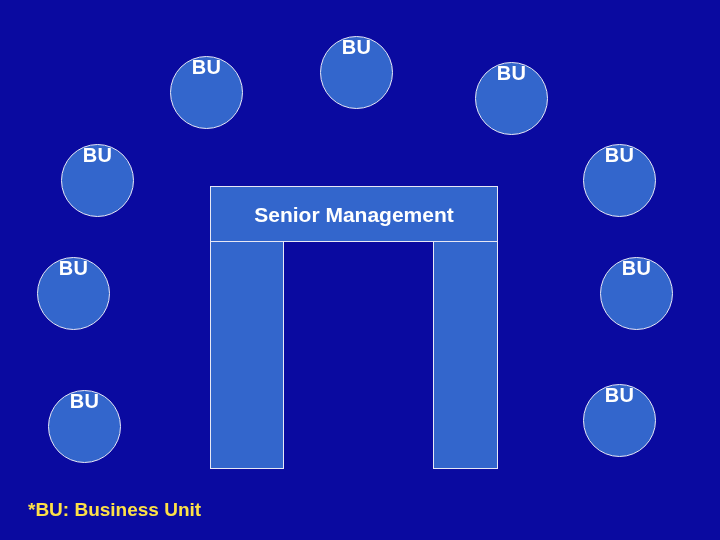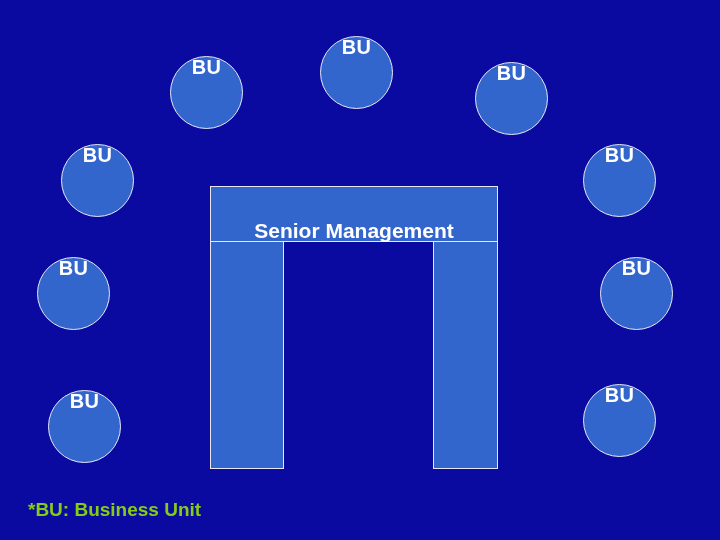--- a/index.html
+++ b/index.html
@@ -54,21 +54,21 @@
     box-sizing: border-box;
     background: #3366cc;
     border: 1px solid #e8e8f5;
   }
   #arch-top {
     left: 0px;
     top: 0px;
     width: 288px;
     height: 56px;
     display: flex;
-    align-items: flex-end;
+    align-items: center;
     justify-content: center;
   }
   #arch-left-leg {
     left: 0px;
     top: 55px;
     width: 74px;
     height: 228px;
   }
   #arch-right-leg {
     left: 223px;
@@ -83,21 +83,21 @@
     font-size: 21px;
     line-height: 1;
     white-space: nowrap;
   }
 
   
   #footnote {
     position: absolute;
     left: 28px;
     top: 500px;
-    color: #84cc16;
+    color: #fde047;
     font-family: "Liberation Sans", sans-serif;
     font-weight: bold;
     font-size: 19px;
     line-height: 1;
     white-space: nowrap;
   }
 </style>
 </head>
 <body>
 

